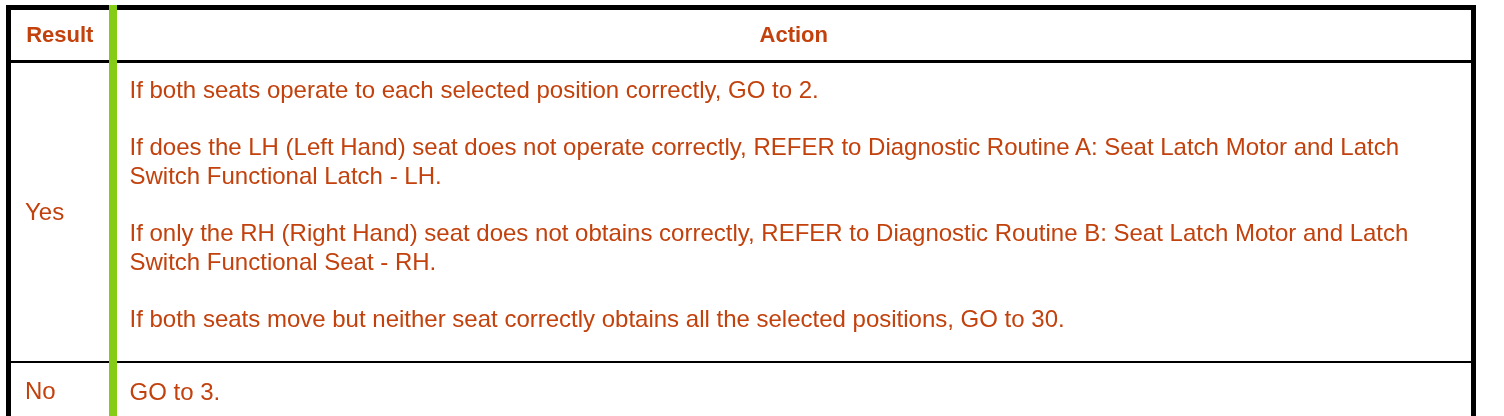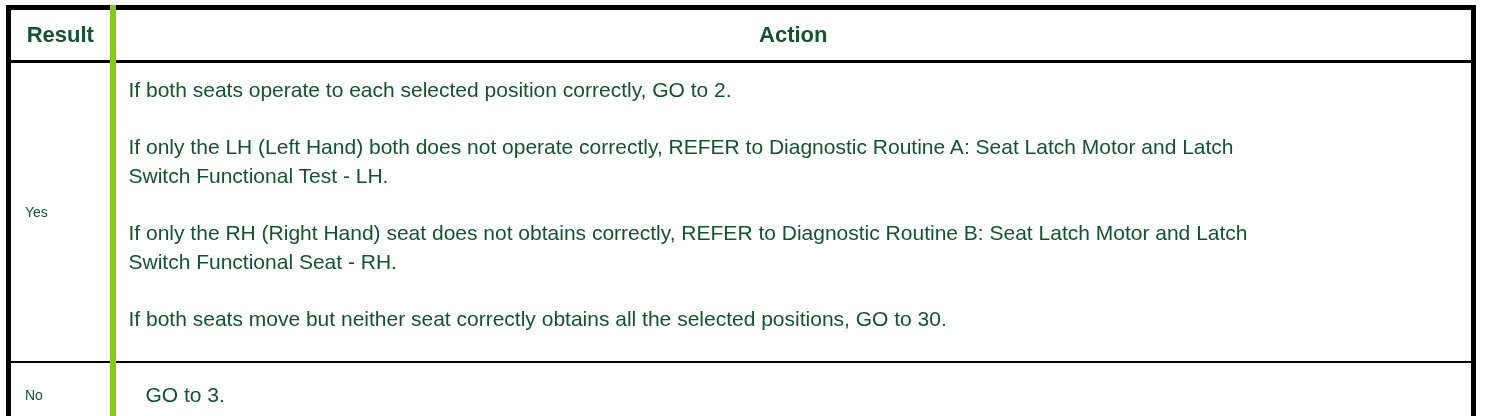--- a/index.html
+++ b/index.html
@@ -6,21 +6,21 @@
     margin: 0;
     padding: 0;
     background: #ffffff;
   }
   .page {
     position: relative;
     width: 1252px;
     height: 416px;
     background: #ffffff;
     font-family: "Liberation Sans", "DejaVu Sans", sans-serif;
-    color: #14532d;
+    color: #c2410c;
     box-sizing: border-box;
     padding-left: 8px;
   }
   table.diag-table {
     position: absolute;
     left: 6px;
     top: 5px;
     width: 1470px;
     border-collapse: collapse;
     border: 5px solid #000000;
@@ -30,41 +30,41 @@
   table.diag-table col.result-col { width: 104px; }
   th.hdr {
     height: 50px;
     font-size: 22px;
     font-weight: bold;
     text-align: center;
     vertical-align: middle;
     border-bottom: 3px solid #000000;
     padding: 0;
   }
-  th.hdr + th.hdr, td.action-cell { border-left: 6px solid #84cc16; }
+  th.hdr + th.hdr, td.action-cell { border-left: 8px solid #84cc16; }
   tr.row-yes td { border-bottom: 2px solid #000000; }
   td.result-cell {
     vertical-align: middle;
-    font-size: 14px;
+    font-size: 24px;
     padding: 0 0 0 14px;
   }
   tr.row-yes { height: 276px; }
   tr.row-no  { height: 60px; }
   td.action-cell {
     vertical-align: top;
-    font-size: 21px;
+    font-size: 24px;
     padding: 12px 14px 0 13px;
     line-height: 29px;
   }
   tr.row-no td.action-cell {
     vertical-align: middle;
     padding-top: 0;
   }
   .action-paragraph { margin: 0 0 28px 0; }
-  tr.row-no .action-paragraph { margin: 17px; }
+  tr.row-no .action-paragraph { margin: 0; }
   .action-line { display: block; }
 </style>
 </head>
 <body>
 
 <div class="page">
   <table class="diag-table">
     <colgroup>
       <col class="result-col">
       <col class="action-col">
@@ -76,22 +76,22 @@
       </tr>
     </thead>
     <tbody>
       <tr class="row-yes">
         <td class="result-cell">Yes</td>
         <td class="action-cell">
           <p class="action-paragraph">
             <span class="action-line">If both seats operate to each selected position correctly, GO to 2.</span>
           </p>
           <p class="action-paragraph">
-            <span class="action-line">If only the LH (Left Hand) both does not operate correctly, REFER to Diagnostic Routine A: Seat Latch Motor and Latch</span>
-            <span class="action-line">Switch Functional Test - LH.</span>
+            <span class="action-line">If does the LH (Left Hand) seat does not operate correctly, REFER to Diagnostic Routine A: Seat Latch Motor and Latch</span>
+            <span class="action-line">Switch Functional Latch - LH.</span>
           </p>
           <p class="action-paragraph">
             <span class="action-line">If only the RH (Right Hand) seat does not obtains correctly, REFER to Diagnostic Routine B: Seat Latch Motor and Latch</span>
             <span class="action-line">Switch Functional Seat - RH.</span>
           </p>
           <p class="action-paragraph">
             <span class="action-line">If both seats move but neither seat correctly obtains all the selected positions, GO to 30.</span>
           </p>
         </td>
       </tr>

